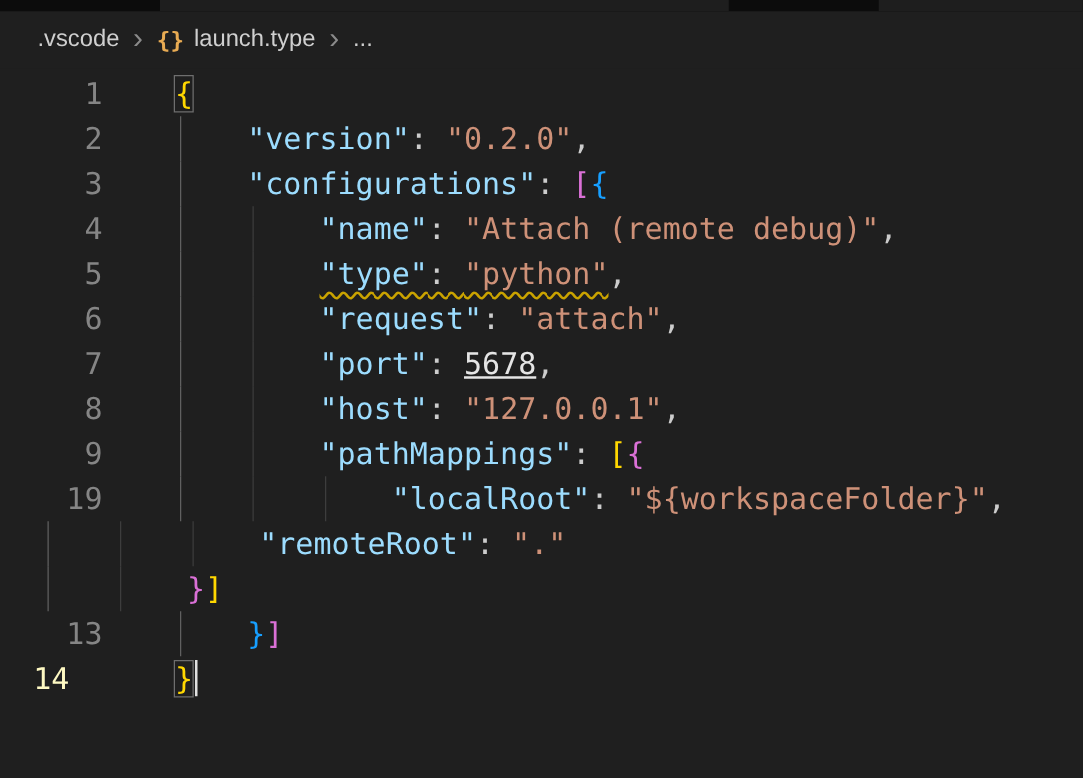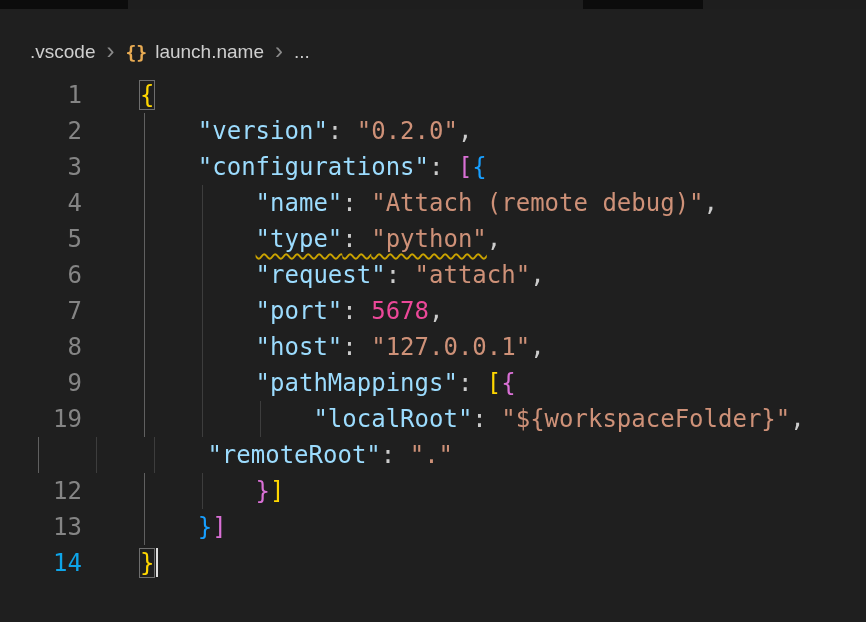--- a/index.html
+++ b/index.html
@@ -16,47 +16,46 @@
 
   
   .breadcrumbs {
     height: 46px;
     display: flex; align-items: center;
     padding-left: 30px;
     font-family: "Liberation Sans", sans-serif;
     font-size: 19px;
     color: #cfcfcf;
     background: #1f1f1f;
-    margin-top: 20px;
   }
   .bc-item { display: inline-flex; align-items: center; cursor: pointer; }
   .bc-sep { color: #8a8a8a; margin: 0 11px; font-size: 24px; line-height: 1; padding-bottom: 3px; }
   .bc-icon {
     color: #e8ab53;
     font-family: "DejaVu Sans Mono", monospace;
     font-size: 18px; font-weight: bold;
     margin-right: 8px;
   }
 
   
   .code-area { padding-top: 2px; }
   .line { display: flex; height: 36px; line-height: 36px; font-size: 24px; }
   .lnum {
     flex: none; width: 106px;
     text-align: right; padding-right: 24px;
     color: #858585; user-select: none;
   }
-  .lnum.active { color: #0ea5e9; }
+  .lnum.active { color: #fef9c3; text-align: center; }
   .lcode { position: relative; flex: 1; white-space: pre; padding-left: 34px; color: #d4d4d4; }
   .guide { position: absolute; top: 0; bottom: 0; width: 1px; background: #3d3d3d; }
   .guide.g-active { background: #606060; }
 
   .tk-key { color: #9cdcfe; }
   .tk-str { color: #ce9178; }
-  .tk-num { color: #ec4899; }
+  .tk-num { color: #e5e5e5; text-decoration: underline; }
   .tk-pun { color: #cccccc; }
   .tk-b1  { color: #ffd700; }
   .tk-b2  { color: #da70d6; }
   .tk-b3  { color: #179fff; }
   .tk-ws  { }
 
   .match { outline: 1px solid #6e6e6e; }
   .squig {
     text-decoration: underline;
     text-decoration-style: wavy;
@@ -80,21 +79,21 @@
     <div class="seg" style="left: 703px; width: 163px;"></div>
   </div>
 
 <div class="breadcrumbs">
     <span class="bc-item">
       <span>.vscode</span>
     </span>
     <span class="bc-sep">›</span>
     <span class="bc-item">
       <span class="bc-icon">{}</span>
-      <span>launch.name</span>
+      <span>launch.type</span>
     </span>
     <span class="bc-sep">›</span>
     <span class="bc-item">
       <span>...</span>
     </span>
   </div>
 
 <div class="code-area">
     <div class="line">
       <div class="lnum">1</div>
@@ -133,21 +132,20 @@
       <div class="lcode"><span class="guide g-active" style="left: calc(0ch + 38px);"></span><span class="guide" style="left: calc(4ch + 38px);"></span><span class="tk-ws">        </span><span class="tk-key">"pathMappings"</span><span class="tk-pun">: </span><span class="tk-b1">[</span><span class="tk-b2">{</span></div>
     </div>
     <div class="line">
       <div class="lnum">19</div>
       <div class="lcode"><span class="guide g-active" style="left: calc(0ch + 38px);"></span><span class="guide" style="left: calc(4ch + 38px);"></span><span class="guide" style="left: calc(8ch + 38px);"></span><span class="tk-ws">            </span><span class="tk-key">"localRoot"</span><span class="tk-pun">: </span><span class="tk-str">"${workspaceFolder}"</span><span class="tk-pun">,</span></div>
     </div>
     <div class="line">
       <div class="lcode"><span class="guide g-active" style="left: calc(0ch + 38px);"></span><span class="guide" style="left: calc(4ch + 38px);"></span><span class="guide" style="left: calc(8ch + 38px);"></span><span class="tk-ws">            </span><span class="tk-key">"remoteRoot"</span><span class="tk-pun">: </span><span class="tk-str">"."</span></div>
     </div>
     <div class="line">
-      <div class="lnum">12</div>
       <div class="lcode"><span class="guide g-active" style="left: calc(0ch + 38px);"></span><span class="guide" style="left: calc(4ch + 38px);"></span><span class="tk-ws">        </span><span class="tk-b2">}</span><span class="tk-b1">]</span></div>
     </div>
     <div class="line">
       <div class="lnum">13</div>
       <div class="lcode"><span class="guide g-active" style="left: calc(0ch + 38px);"></span><span class="tk-ws">    </span><span class="tk-b3">}</span><span class="tk-b2">]</span></div>
     </div>
     <div class="line">
       <div class="lnum active">14</div>
       <div class="lcode"><span class="tk-b1 match">}</span><span class="cursor"></span></div>
     </div>

